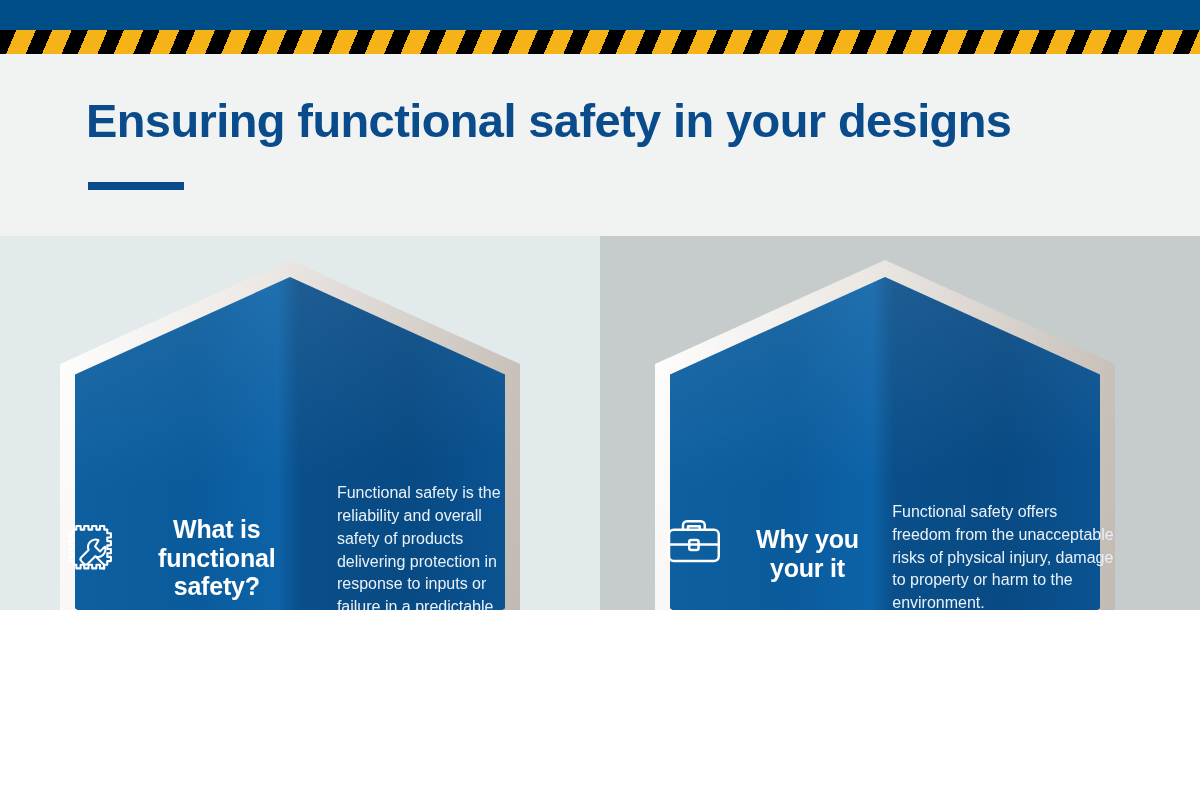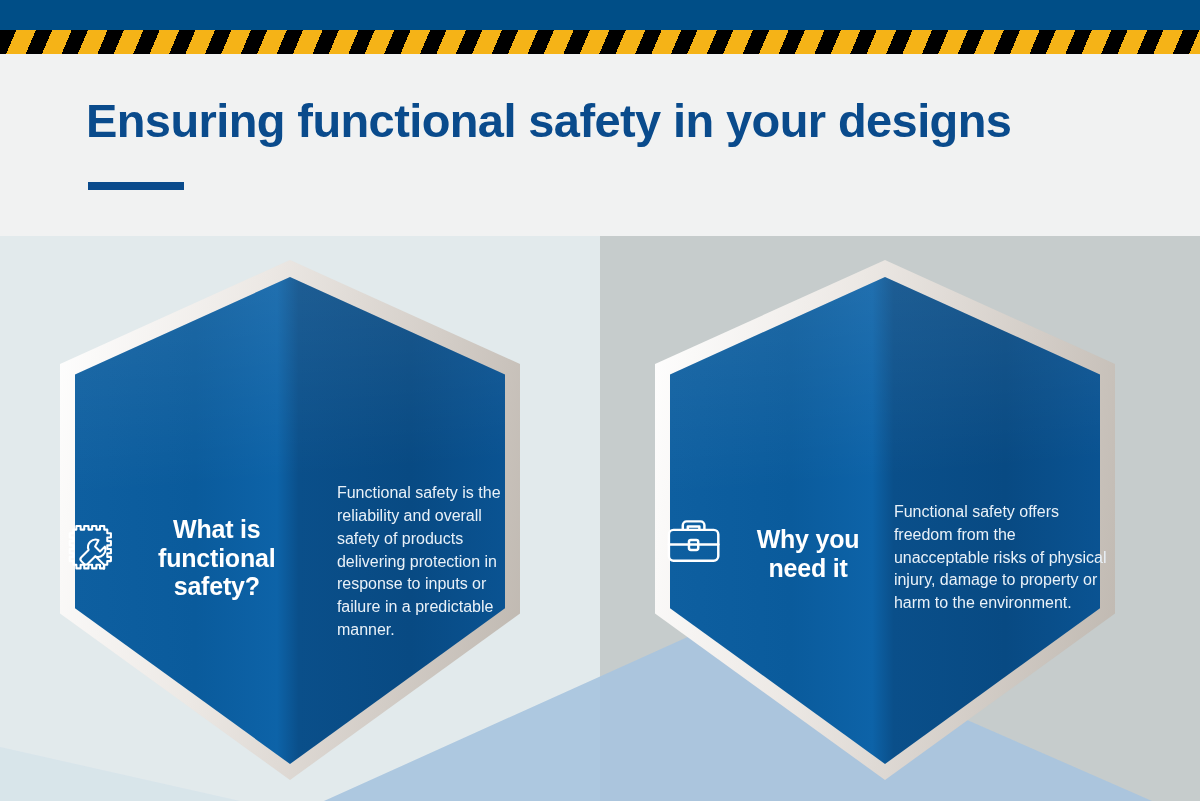--- a/index.html
+++ b/index.html
@@ -9,21 +9,21 @@
     background: #ffffff;
   }
   body {
     font-family: "Liberation Sans", sans-serif;
     -webkit-font-smoothing: antialiased;
   }
 
   .infographic {
     position: relative;
     width: 1200px;
-    height: 801px;
+    height: 610px;
     overflow: hidden;
     background: #8b5cf6;
   }
 
   
   .top-band {
     position: absolute;
     left: 0; top: 0;
     width: 1200px;
     height: 30px;
@@ -260,19 +260,19 @@
             <path d="M36 29 v-6 a5 5 0 0 1 5 -5 h18 a5 5 0 0 1 5 5 v6"></path>
             <path d="M42.5 29 v-4.5 h15 v4.5"></path>
 
             <rect x="18" y="29" width="64" height="40" rx="6"></rect>
 
             <path d="M18 48 h64"></path>
 
             <rect x="44" y="42" width="12" height="13" rx="2.5"></rect>
           </svg>
         </span>
-        <h2 class="card-heading">Why you need it</h2>
+        <h2 class="card-heading">Why you your it</h2>
         <p class="card-body">Functional safety offers freedom from the unacceptable risks of physical injury, damage to property or harm to the environment.</p>
       </div>
     </div>
 
   </div>
 </div>
 
 </body></html>

